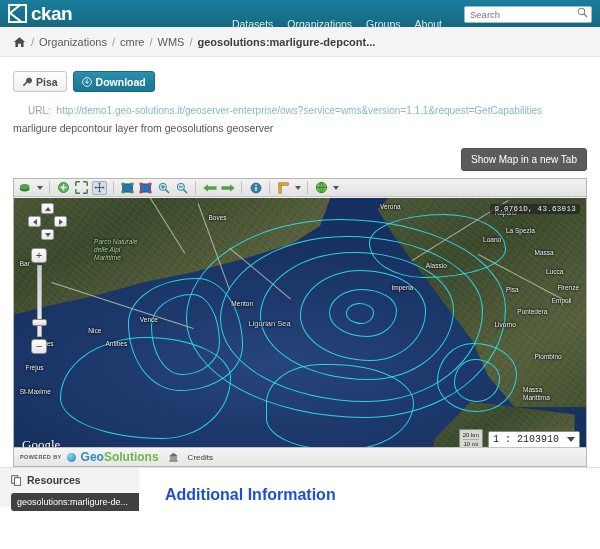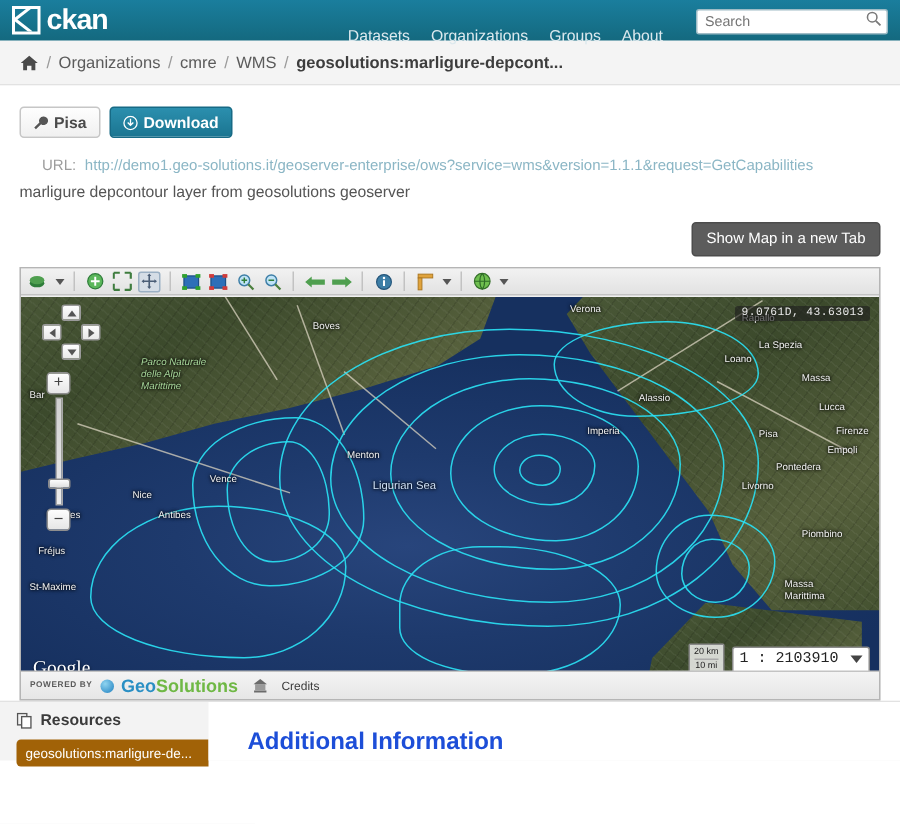--- a/index.html
+++ b/index.html
@@ -437,21 +437,21 @@
     font-size: 10.5px;
     font-weight: bold;
     color: #3b3b3b;
     display: flex;
     align-items: center;
     gap: 5px;
     text-align: center;
   }
   .res-item {
     margin-top: 7px;
-    background: #a16207;
+    background: #404040;
     color: #fff;
     font-size: 9px;
     padding: 4px 6px;
     border-radius: 3px 0 0 3px;
     white-space: nowrap;
     overflow: hidden;
   }
   .addl {
     flex: 1;
     background: #fff;

